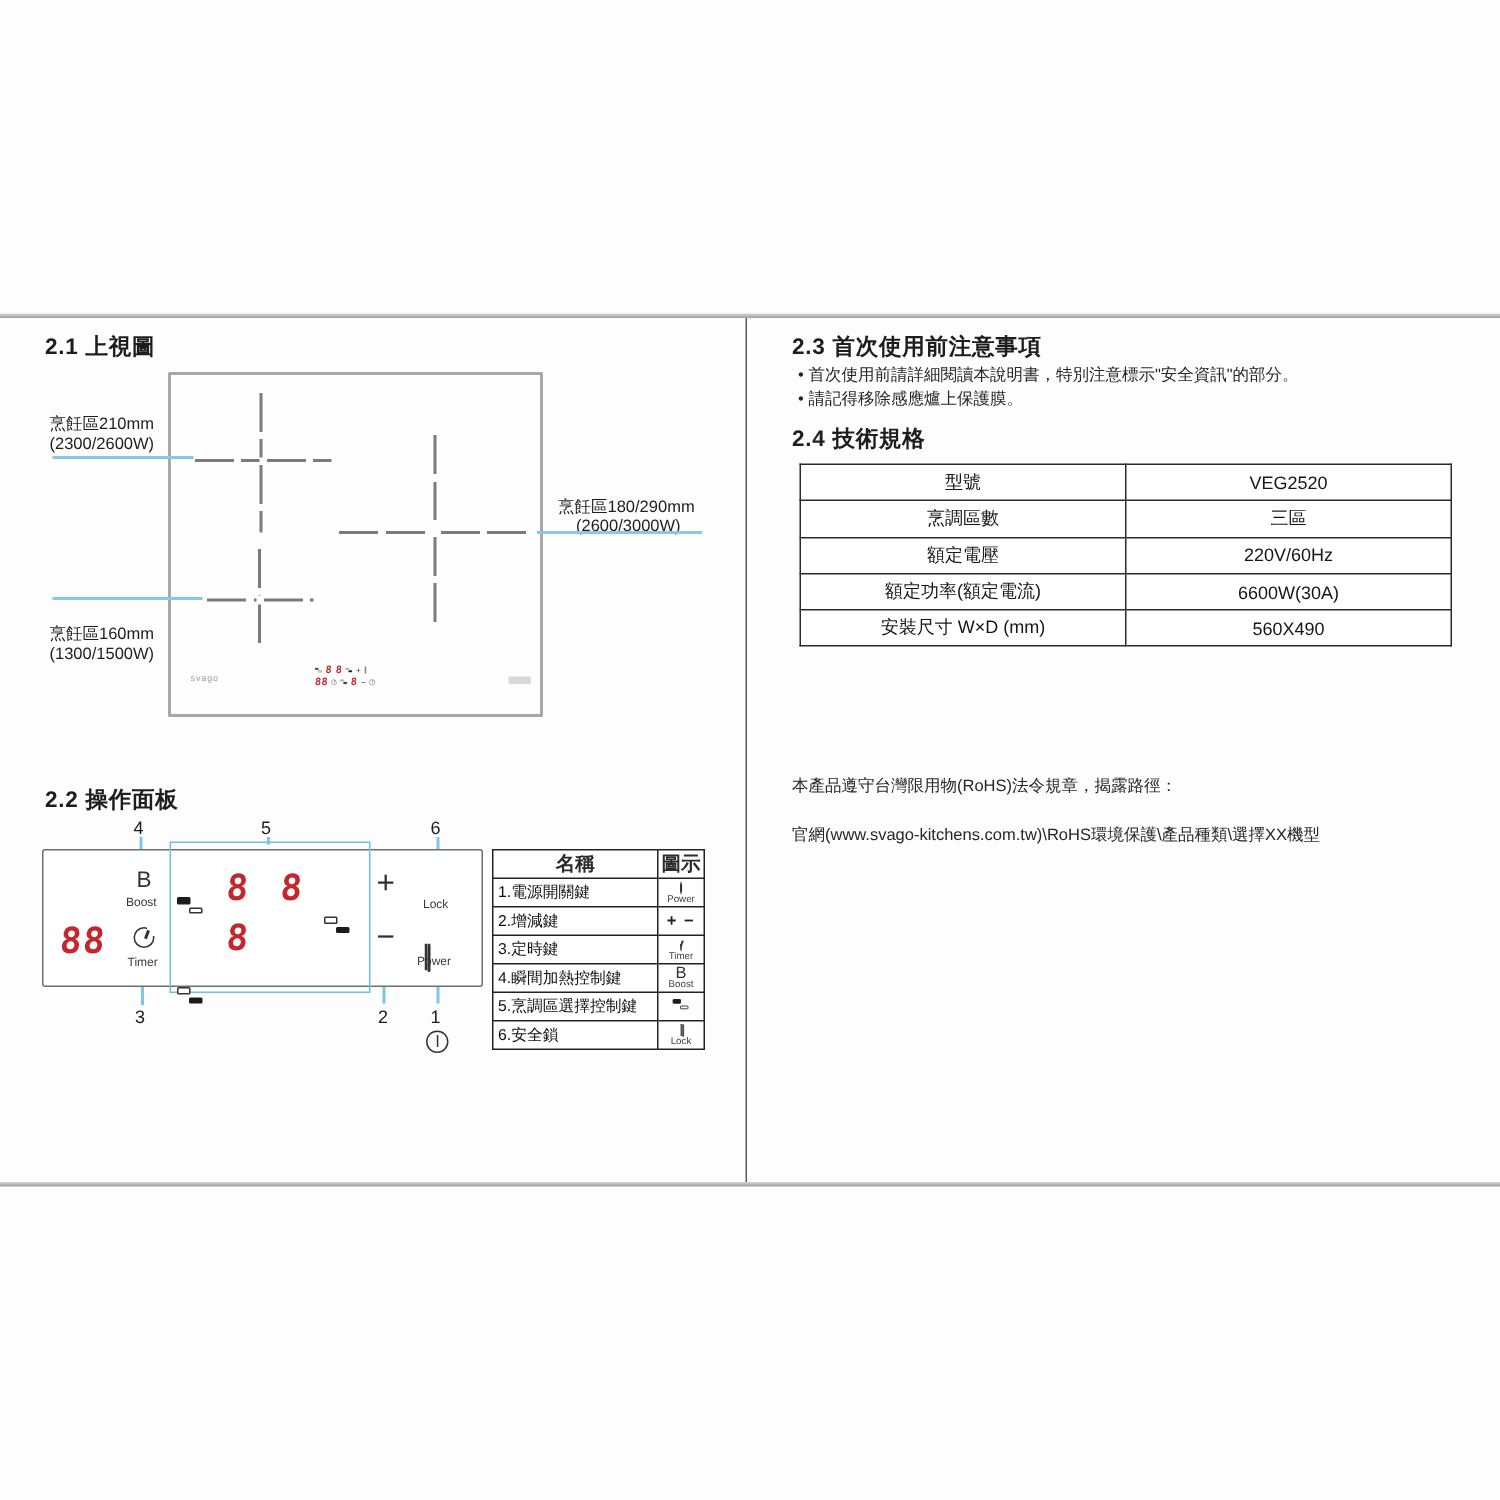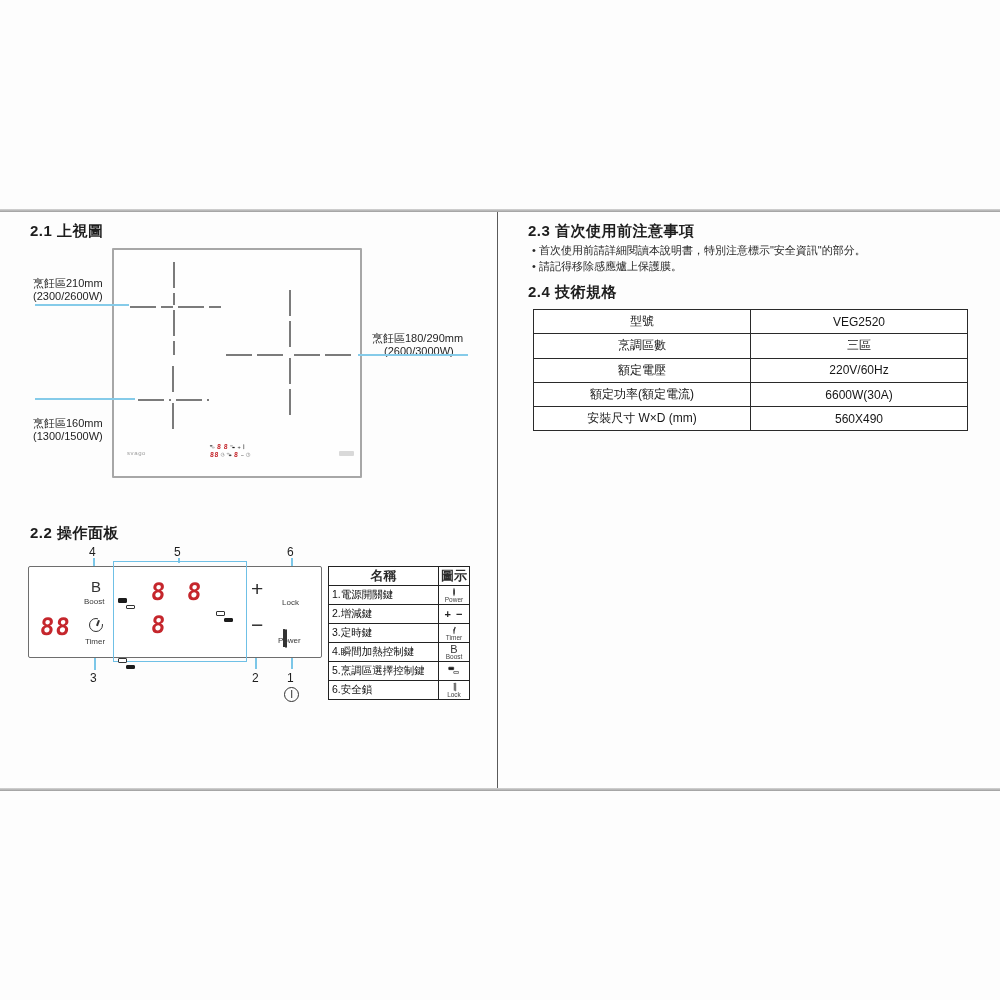--- a/index.html
+++ b/index.html
@@ -301,14 +301,18 @@
           <td>6600W(30A)</td>
     </tr>
     <tr>
       <td>安裝尺寸 W×D (mm)</td>
           <td>560X490</td>
     </tr>
   </tbody>
     </table>
 
 
+  <div class="note" style="left:528px; top:499px; width:460px;">
+    <div>本產品遵守台灣限用物(RoHS)法令規章，揭露路徑：</div>
+    <div>官網(www.svago-kitchens.com.tw)\RoHS環境保護\產品種類\選擇XX機型</div>
+  </div>
 
 </div>
 
 </body></html>

